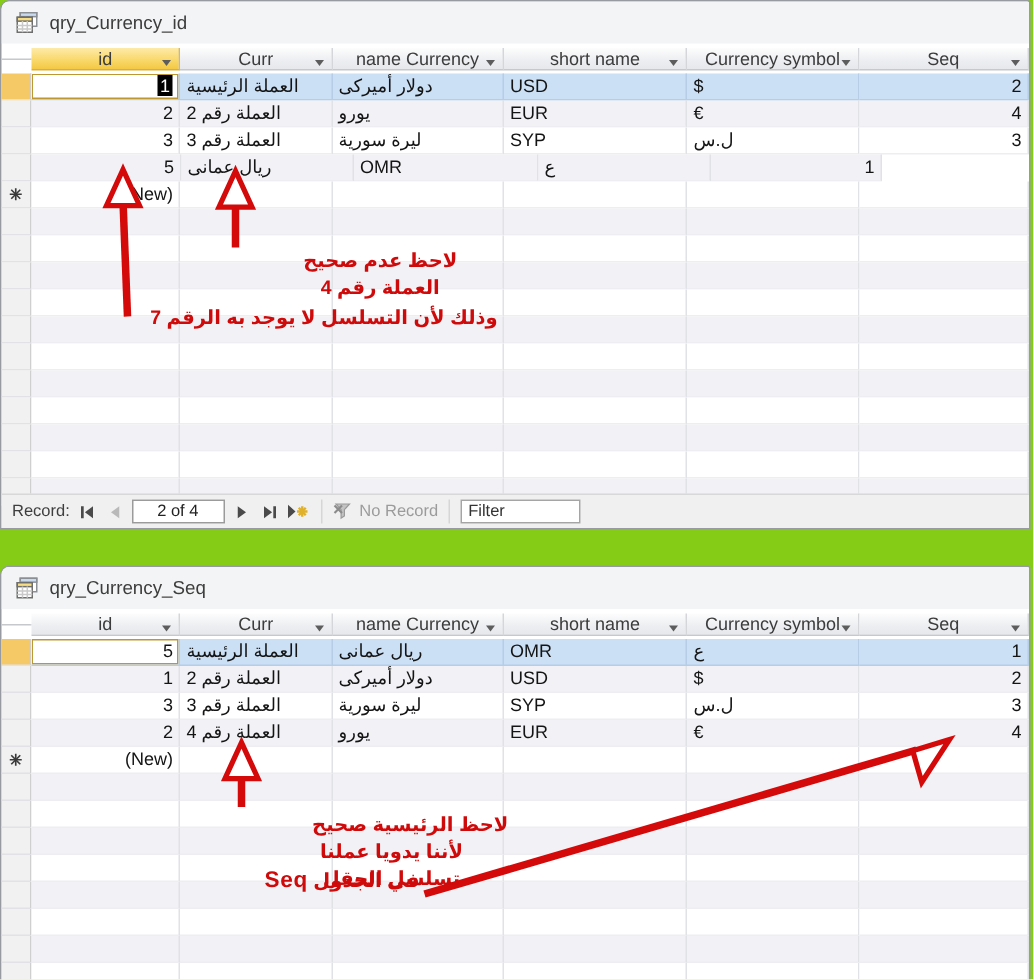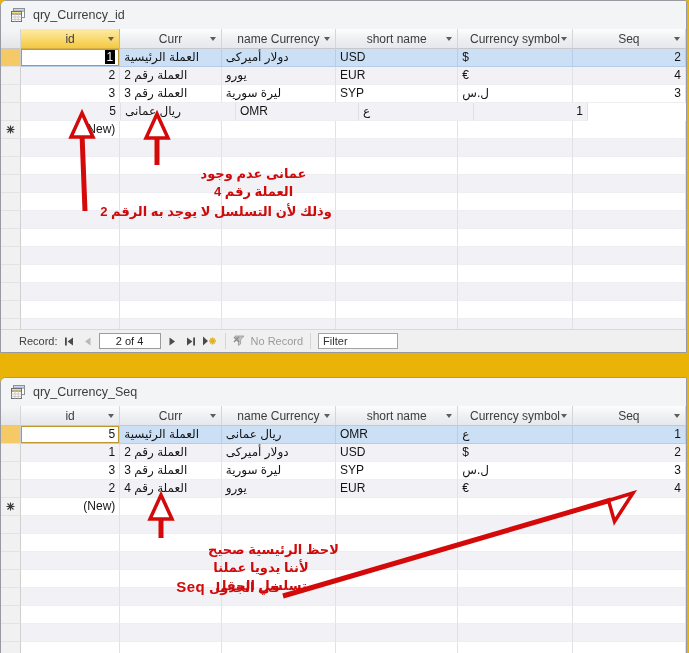--- a/index.html
+++ b/index.html
@@ -1,30 +1,30 @@
 <!DOCTYPE html>
 <html><head>
 <meta charset="utf-8">
 <style>
   html,body{margin:0;padding:0;background:#ffffff;}
   *{box-sizing:border-box;}
   body{font-family:"Liberation Sans","DejaVu Sans",sans-serif;}
-  #stage{position:relative;width:689px;height:653px;background:#eab308;overflow:hidden;}
+  #stage{position:relative;width:689px;height:653px;background:#84cc16;overflow:hidden;}
 
   .window{position:absolute;left:0;width:687px;background:#fff;border:1px solid #979ba1;
           border-radius:6px 2px 0 0;overflow:hidden;}
   #win0{top:0;height:353px;}
   #win1{top:377px;height:300px;}
 
   .title-bar{height:28px;display:flex;align-items:center;gap:7px;padding-left:9px;
              background:#f3f4f5;color:#3d3d3d;font-size:12.5px;}
   .title-bar .qicon{flex:0 0 auto;display:flex;}
 
   .sheet{position:relative;}
-  .hdr-row{display:flex;height:20px;}
+  .hdr-row{display:flex;height:20px;align-items:center;}
   .hdr-cell{position:relative;display:flex;align-items:center;justify-content:center;
             background:linear-gradient(180deg,#fdfdfd,#eceef1 60%,#e6e8eb);
             border-right:1px solid #d4d6d9;border-bottom:1px solid #c6c8cb;
             color:#3c3c3c;font-size:12px;overflow:hidden;white-space:nowrap;}
   .hdr-cell.sel-hdr{width:20px;background:linear-gradient(180deg,#f4f5f6,#e3e5e8);}
   .hdr-cell.hdr-selected{background:linear-gradient(180deg,#fdeaa8,#f9d96e 55%,#f3c843);
                          border-right-color:#ddb94e;border-bottom-color:#d7b043;}
   .hdr-caret{position:absolute;right:5px;top:8px;width:0;height:0;
              border-left:3.5px solid transparent;border-right:3.5px solid transparent;
              border-top:4px solid #5d5d5d;}
@@ -38,21 +38,21 @@
           border-bottom:1px solid #e2e2e6;display:flex;align-items:center;justify-content:center;}
   .rowsel.current{background:#f6c967;}
   .row.selected .cell{background:#cbdff5;border-right-color:#b6cde7;border-bottom-color:#b6cde7;}
   .row.selected .cell.active-cell{background:#fff;box-shadow:inset 0 0 0 1px #bf9730;}
   .selchip{background:#000;color:#fff;padding:0 2px;}
   .a-right{text-align:right;}
   .a-left{text-align:left;}
 
   .nav-bar{position:absolute;left:0;right:0;bottom:0;height:23px;background:#f0f0f0;
            border-top:1px solid #d8d8d8;display:flex;align-items:center;gap:3px;
-           padding-left:18px;font-size:11px;color:#3e3e3e;}
+           padding-left:7px;font-size:11px;color:#3e3e3e;}
   .nav-btn{width:16px;height:16px;display:flex;align-items:center;justify-content:center;cursor:default;}
   .count-box{width:62px;height:16px;background:#fff;border:1px solid #9b9b9b;
              display:flex;align-items:center;justify-content:center;font-size:11px;color:#222;}
   .nav-sep{width:1px;height:16px;background:#d6d6d6;margin:0 4px;}
   .nofilter{display:flex;align-items:center;gap:4px;color:#9b9b9b;font-size:11px;}
   .search-box{width:80px;height:16px;background:#fff;border:1px solid #a5a5a5;
               font-size:11px;color:#333;display:flex;align-items:center;padding-left:4px;}
 
   .overlay{position:absolute;inset:0;pointer-events:none;z-index:5;}
   .ann{position:absolute;z-index:6;color:#cf0a0a;font-weight:bold;font-size:13px;
@@ -315,24 +315,24 @@
       <span class="search-box">Filter</span>
     </div>
 
     <svg class="overlay" width="687" height="353">
       <line x1="84" y1="210" x2="81" y2="133" stroke="#d40a0a" stroke-width="5"></line>
       <polygon points="81,112 70,136 92,136" fill="#ffffff" stroke="#d40a0a" stroke-width="3.5"></polygon>
       <line x1="156" y1="164" x2="156" y2="134" stroke="#d40a0a" stroke-width="5"></line>
       <polygon points="156,113 145,137 167,137" fill="#ffffff" stroke="#d40a0a" stroke-width="3.5"></polygon>
     </svg>
     <div class="ann" style="left:150px;top:164px;width:205px;" dir="rtl">
-      <div>عمانى عدم وجود</div>
+      <div>لاحظ عدم صحيح</div>
       <div>العملة رقم 4</div>
     </div>
-    <div class="ann big4" style="left:84px;top:202px;width:262px;" dir="rtl">وذلك لأن التسلسل لا يوجد به الرقم 2</div>
+    <div class="ann big4" style="left:84px;top:202px;width:262px;" dir="rtl">وذلك لأن التسلسل لا يوجد به الرقم 7</div>
   </div>
 
   <div class="window" id="win1">
     <div class="title-bar">
       <span class="qicon">
         <svg width="16" height="16" viewBox="0 0 16 16">
           <rect x="3.5" y="1.5" width="11" height="9" fill="#ffffff" stroke="#8b9097"></rect>
           <rect x="3.5" y="1.5" width="11" height="2.6" fill="#c9d9ee" stroke="#8b9097"></rect>
           <line x1="7" y1="4" x2="7" y2="10.5" stroke="#aebbcc"></line>
             <line x1="10.5" y1="4" x2="10.5" y2="10.5" stroke="#aebbcc"></line>

